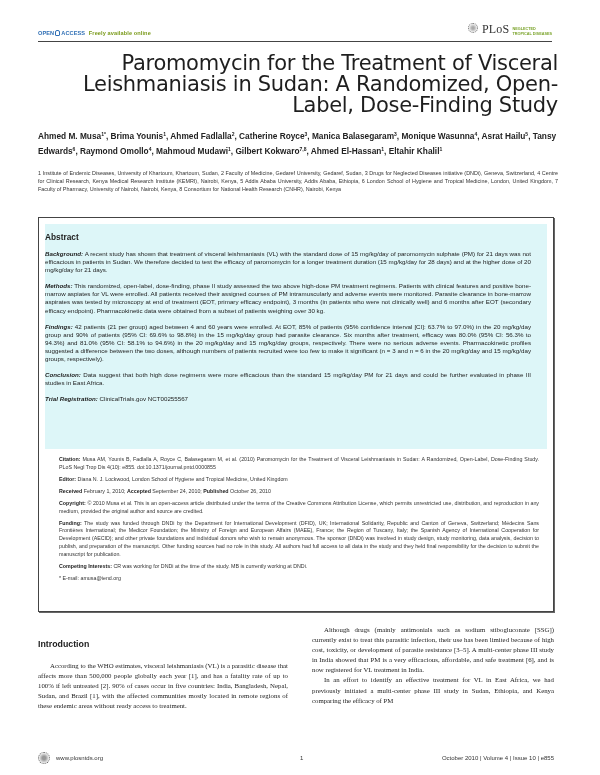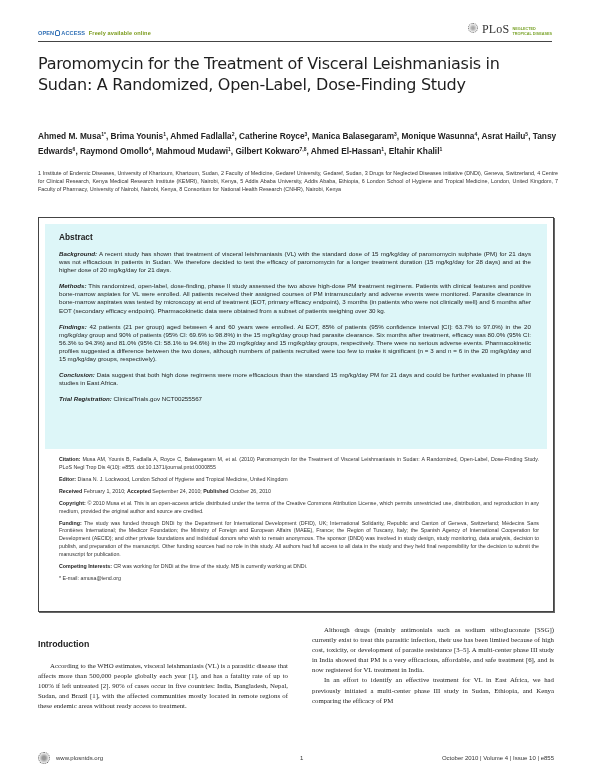--- a/index.html
+++ b/index.html
@@ -8,29 +8,29 @@
 
     .header { position: absolute; left: 38px; top: 20px; width: 514px; height: 22px; border-bottom: 1px solid #444; }
     .oa { position: absolute; left: 0; bottom: 5px; font-size: 5.6px; font-weight: bold; color: #2f6fb5; letter-spacing: 0.1px; }
     .oa .lock { display: inline-block; width: 5px; height: 6px; border: 1px solid #2f6fb5; border-radius: 2px 2px 1px 1px; margin: 0 1px -1px 1px; vertical-align: baseline; }
     .oa .free { color: #7a9a1a; margin-left: 2px; }
     .plos { position: absolute; right: 0; bottom: 4px; display: flex; align-items: flex-end; }
     .plos .globe { width: 10px; height: 10px; border-radius: 50%; border: 1px dotted #777; background: radial-gradient(circle, #aaa 20%, #eee 70%); margin-right: 4px; margin-bottom: 4px; }
     .plos .word { font-family: "Liberation Serif", serif; font-size: 12px; color: #333; letter-spacing: 0.2px; }
     .plos .ntd { font-size: 3.8px; font-weight: bold; color: #7aa32a; line-height: 4.4px; margin-left: 3px; margin-bottom: 1px; }
 
-    .title { position: absolute; left: 38px; top: 53px; width: 520px; font-family: "DejaVu Sans", sans-serif; font-size: 16px; line-height: 21px; color: #1e1e1e; font-weight: normal; letter-spacing: -0.3px; }
+    .title { position: absolute; left: 38px; top: 53px; width: 520px; font-family: "DejaVu Sans", sans-serif; font-size: 21px; line-height: 21px; color: #1e1e1e; font-weight: normal; letter-spacing: -0.3px; text-align: right; }
 
     .authors { position: absolute; left: 38px; top: 128px; width: 520px; font-size: 8.3px; font-weight: bold; line-height: 13px; color: #222; }
     .authors sup { font-size: 5px; vertical-align: 3px; font-weight: bold; }
 
     .affil { position: absolute; left: 38px; top: 169px; width: 520px; font-size: 5.4px; line-height: 8.1px; color: #333; text-align: justify; }
 
     .box { position: absolute; left: 38px; top: 217px; width: 516px; height: 395px; border: 1px solid #444; box-shadow: 1px 1px 0 #666; }
-    .abstract { position: absolute; left: 6px; top: 6px; width: 502px; height: 225px; background: #ddf6f8; padding: 6px 16px 0 14px; }
+    .abstract { position: absolute; left: 6px; top: 6px; width: 502px; height: 225px; background: #ddf6f8; padding: 6px 16px 0 0; }
     .abstract h2 { font-size: 8.3px; font-weight: bold; margin-top: 2px; margin-bottom: 8px; color: #222; }
     .abstract p { font-size: 6.2px; line-height: 8.1px; text-align: justify; margin-bottom: 8px; color: #222; }
     .abstract p b { font-style: italic; font-weight: bold; }
 
     .meta { position: absolute; left: 20px; top: 238px; width: 480px; font-size: 5.3px; line-height: 7.7px; color: #333; }
     .meta p { margin-bottom: 4.4px; text-align: justify; }
     .meta b { font-weight: bold; color: #222; }
 
     .col-left { position: absolute; left: 38px; top: 627px; width: 250px; margin-top: 12px; }
     .col-right { position: absolute; left: 312px; top: 625px; width: 242px; }

